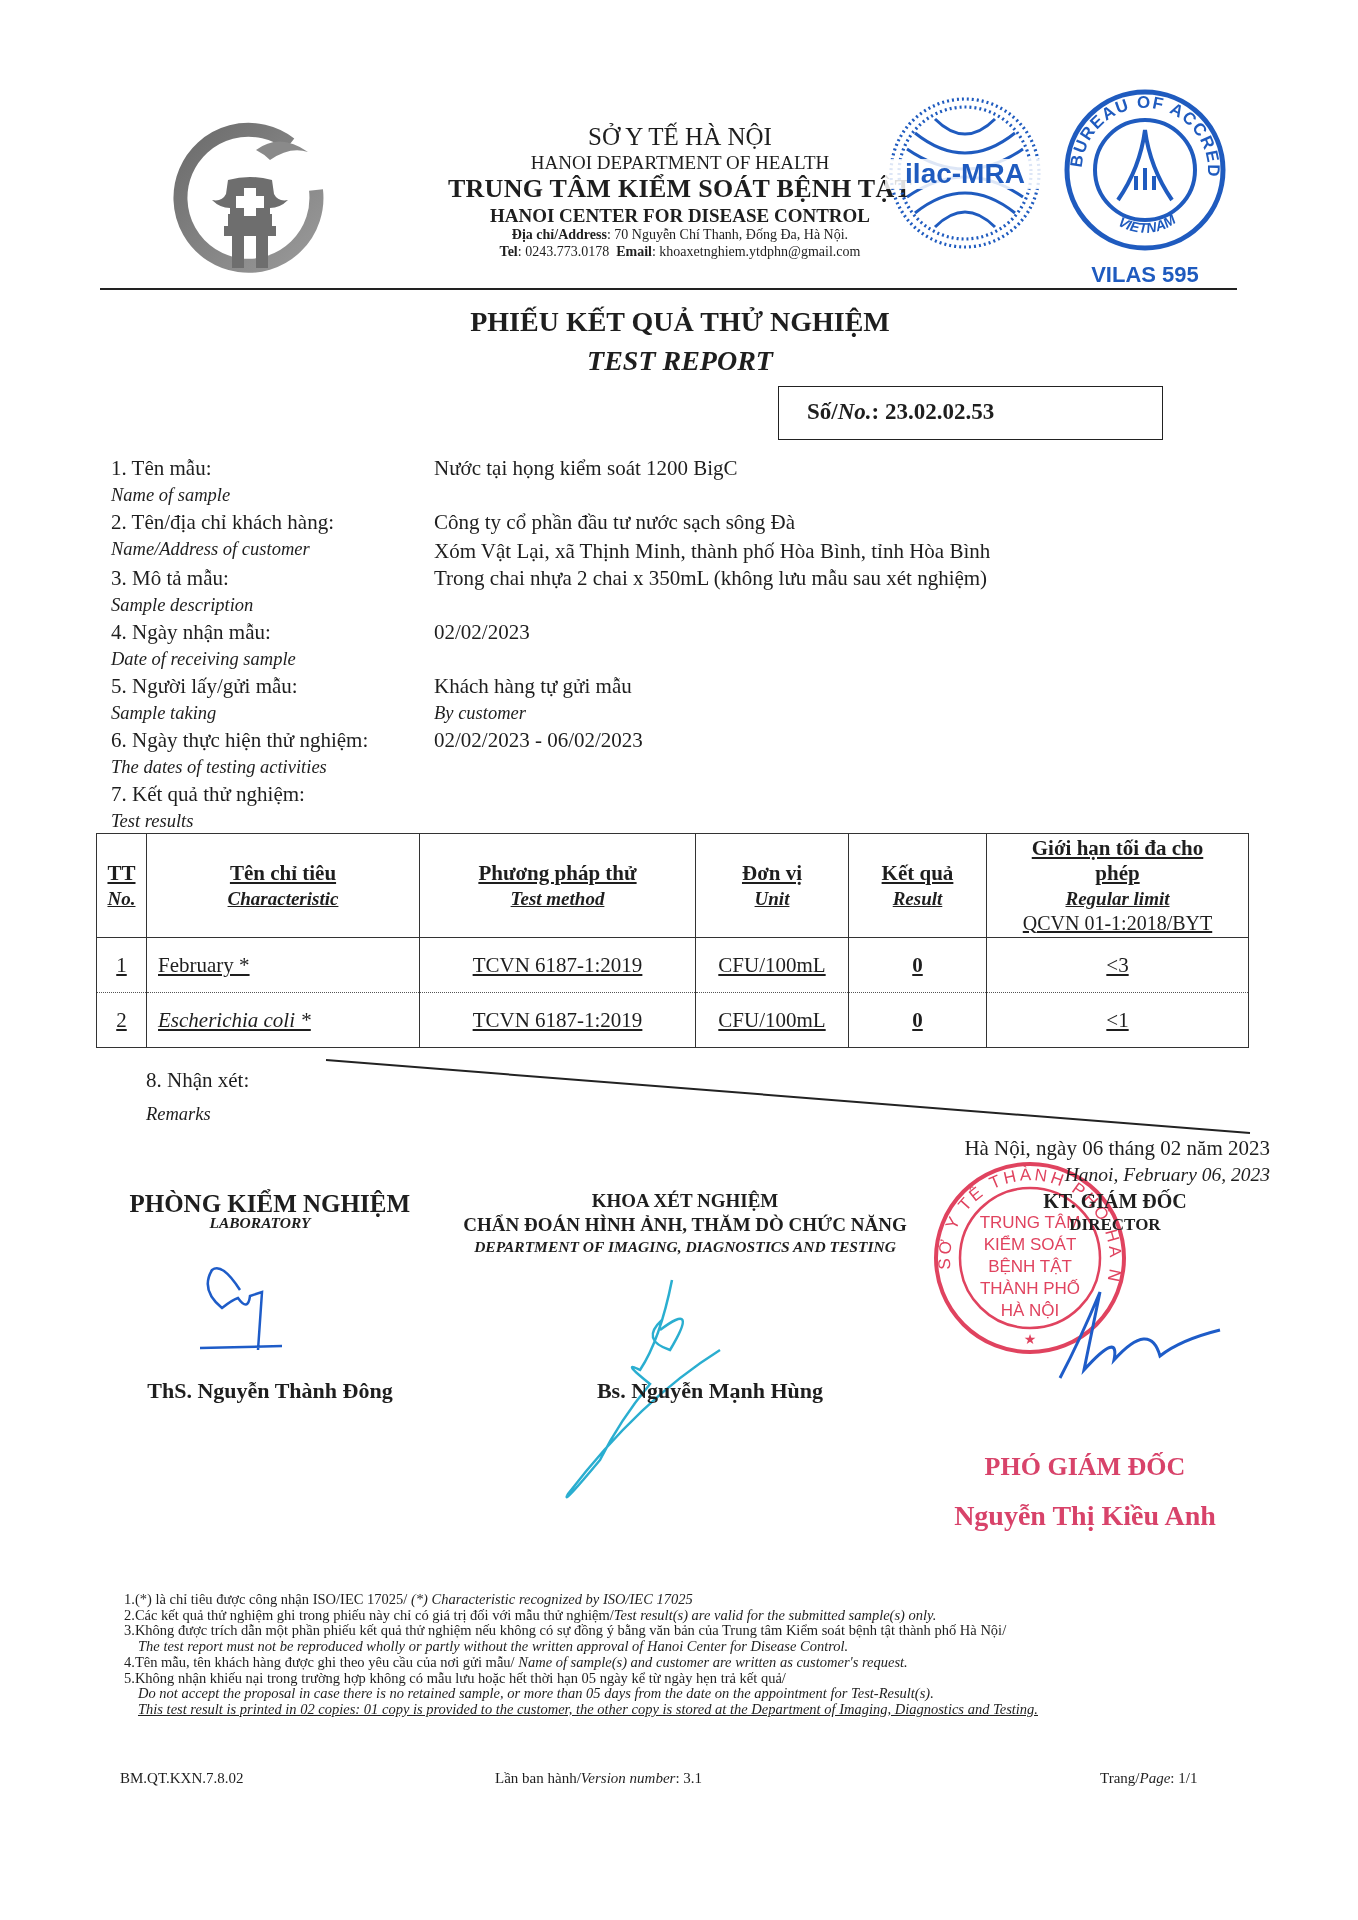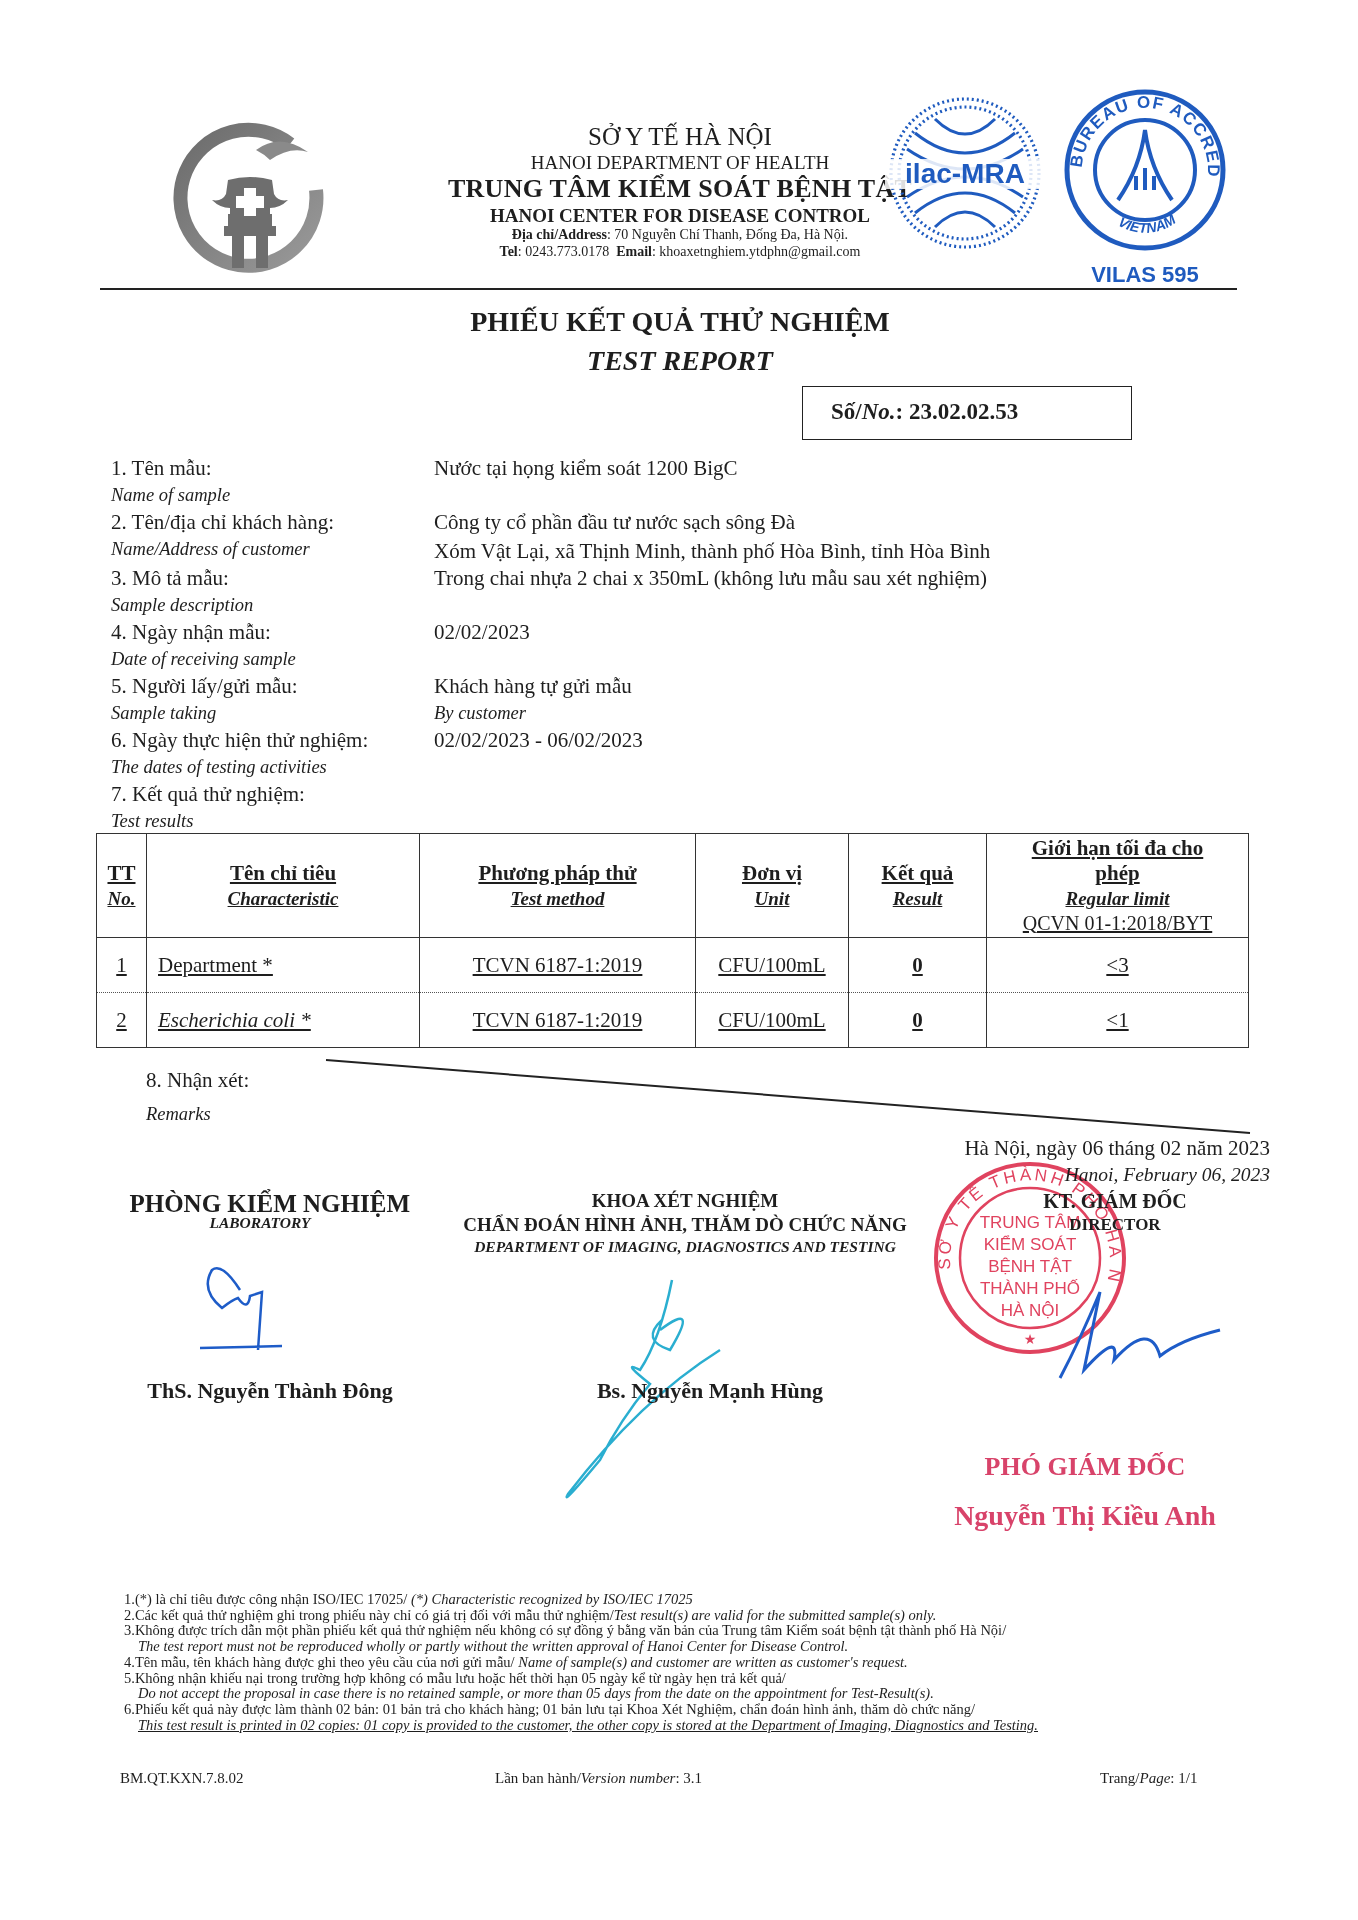--- a/index.html
+++ b/index.html
@@ -19,21 +19,21 @@
   .h3 { font-size:26px; font-weight:bold; letter-spacing:.3px; }
   .h4 { font-size:19px; font-weight:bold; }
   .h5 { font-size:14px; }
   #hdr-rule { left:100px; top:288px; width:1137px; border-top:2.5px solid #222; }
   #ilac { left:885px; top:93px; width:160px; height:160px; }
   #boa  { left:1060px; top:88px; width:170px; height:200px; }
 
   
   #title1 { left:300px; top:306px; width:760px; font-size:28px; font-weight:bold; }
   #title2 { left:300px; top:345px; width:760px; font-size:28px; font-weight:bold; font-style:italic; }
-  #docno { left:802px; top:386px; width:330px; height:54px; border:1.5px solid #222; box-sizing:border-box; }
+  #docno { left:778px; top:386px; width:385px; height:54px; border:1.5px solid #222; box-sizing:border-box; }
   #docno span { position:absolute; left:28px; top:12px; font-size:23px; font-weight:bold; }
 
   
   .lab { left:111px; font-size:21px; line-height:26px; white-space:nowrap; }
   .labe { left:111px; font-size:18.5px; font-style:italic; line-height:22px; white-space:nowrap; }
   .val { left:434px; font-size:21px; line-height:26px; white-space:nowrap; }
   .vale { left:434px; font-size:18.5px; font-style:italic; line-height:22px; white-space:nowrap; }
 
   
   #tbl { left:96px; top:833px; border-collapse:collapse; font-size:21px; }
@@ -211,21 +211,21 @@
           <div class="en">Result</div>
         </th>
     <th>
           <div style="padding:0 28px">Giới hạn tối đa cho phép</div>
           <div class="en">Regular limit</div>
           <div class="std">QCVN 01-1:2018/BYT</div>
         </th>
   </tr>
   <tr class="r1">
     <td>1</td>
-    <td class="left">Department *</td>
+    <td class="left">February *</td>
     <td>TCVN 6187-1:2019</td>
     <td>CFU/100mL</td>
     <td class="b">0</td>
     <td>&lt;3</td>
   </tr>
   <tr class="r2">
     <td>2</td>
     <td class="left i">Escherichia coli *</td>
     <td>TCVN 6187-1:2019</td>
     <td>CFU/100mL</td>
@@ -281,19 +281,18 @@
 <div id="deputy-name" class="abs c">Nguyễn Thị Kiều Anh</div>
 
 <div id="notes" class="abs">
   <div><span>1.(*) là chỉ tiêu được công nhận ISO/IEC 17025/ </span><i>(*) Characteristic recognized by ISO/IEC 17025</i></div>
   <div><span>2.Các kết quả thử nghiệm ghi trong phiếu này chỉ có giá trị đối với mẫu thử nghiệm/</span><i>Test result(s) are valid for the submitted sample(s) only.</i></div>
   <div>3.Không được trích dẫn một phần phiếu kết quả thử nghiệm nếu không có sự đồng ý bằng văn bản của Trung tâm Kiểm soát bệnh tật thành phố Hà Nội/</div>
   <div class="ind">The test report must not be reproduced wholly or partly without the written approval of Hanoi Center for Disease Control.</div>
   <div><span>4.Tên mẫu, tên khách hàng được ghi theo yêu cầu của nơi gửi mẫu/ </span><i>Name of sample(s) and customer are written as customer's request.</i></div>
   <div>5.Không nhận khiếu nại trong trường hợp không có mẫu lưu hoặc hết thời hạn 05 ngày kể từ ngày hẹn trả kết quả/</div>
   <div class="ind">Do not accept the proposal in case there is no retained sample, or more than 05 days from the date on the appointment for Test-Result(s).</div>
-  <div>6.Phiếu kết quả này được làm thành 02 bản: 01 bản trả cho khách hàng; 01 bản lưu tại Khoa Xét Nghiệm, chẩn đoán hình ảnh, thăm dò chức năng/</div>
   <div class="ind u">This test result is printed in 02 copies: 01 copy is provided to the customer, the other copy is stored at the Department of Imaging, Diagnostics and Testing.</div>
 </div>
 
 <div id="foot-code" class="abs">BM.QT.KXN.7.8.02</div>
 <div id="foot-ver" class="abs"><span>Lần ban hành/</span><i>Version number</i><span>: 3.1</span></div>
 <div id="foot-page" class="abs"><span>Trang/</span><i>Page</i><span>: 1/1</span></div>
 
 </body></html>

